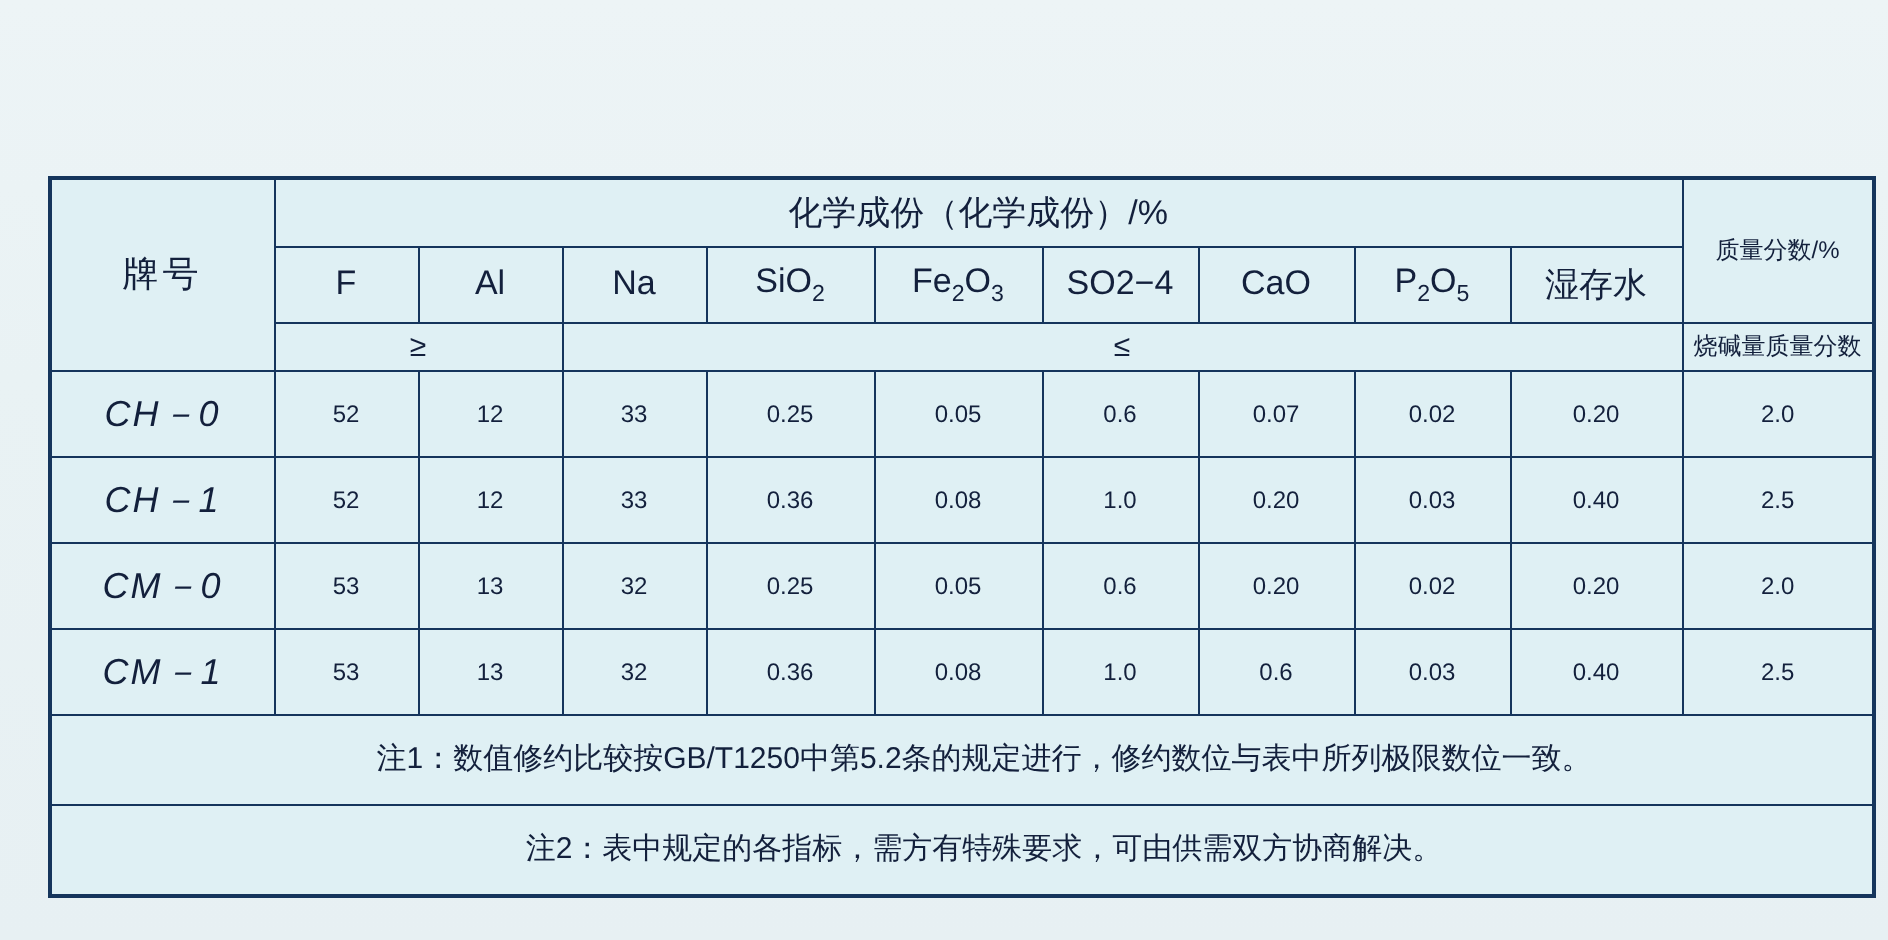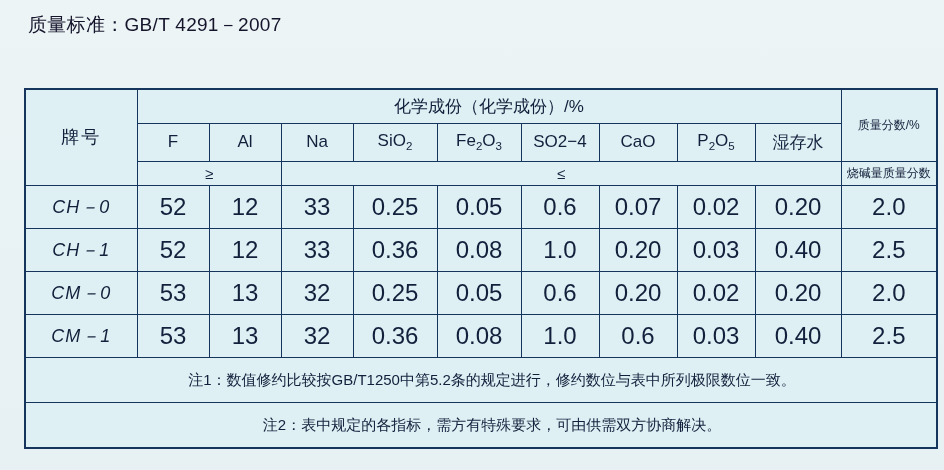--- a/index.html
+++ b/index.html
@@ -71,21 +71,21 @@
   .sub-hdr {
     height: 38px;
     font-size: 17px;
   }
   .ge-row {
     height: 24px;
     font-size: 15px;
   }
   .data-row td {
     height: 40px;
-    font-size: 24px;
+    font-size: 12px;
   }
   .data-row td.brand {
     font-size: 18px;
     letter-spacing: 1px;
     font-style: italic;
   }
   .notes td {
     text-align: left;
     padding: 7px 0 7px 22px;
     font-size: 15px;
@@ -94,21 +94,20 @@
     margin-left: 48px;
   }
   sub { font-size: 0.68em; vertical-align: sub; }
 </style>
 </head>
 <body>
 
 <div class="page">
 
   <div class="heading">
-    <div class="line">质量标准：GB/T 4291－2007</div>
   </div>
 
   <div class="table-wrap">
     <table class="spec outer">
       <colgroup>
         <col style="width:112px">
         <col style="width:72px">
         <col style="width:72px">
         <col style="width:72px">
         <col style="width:84px">

